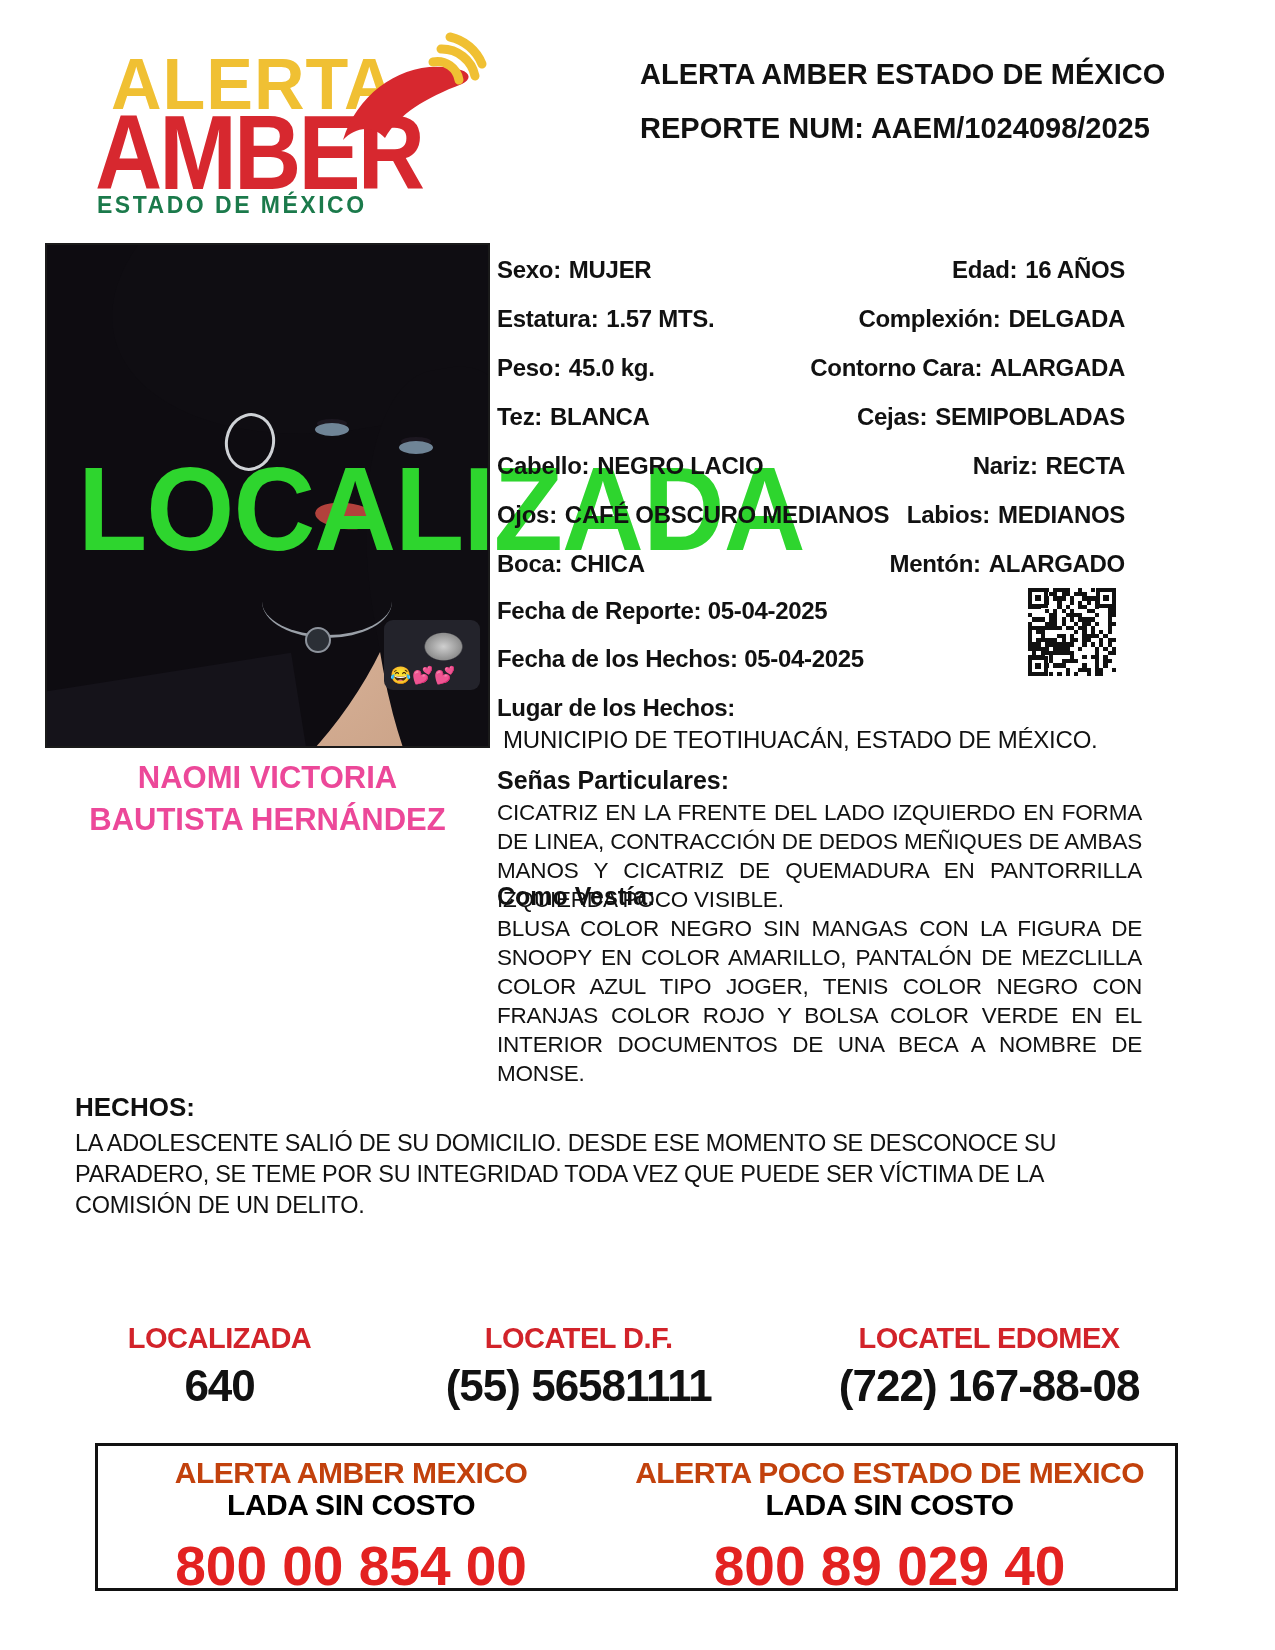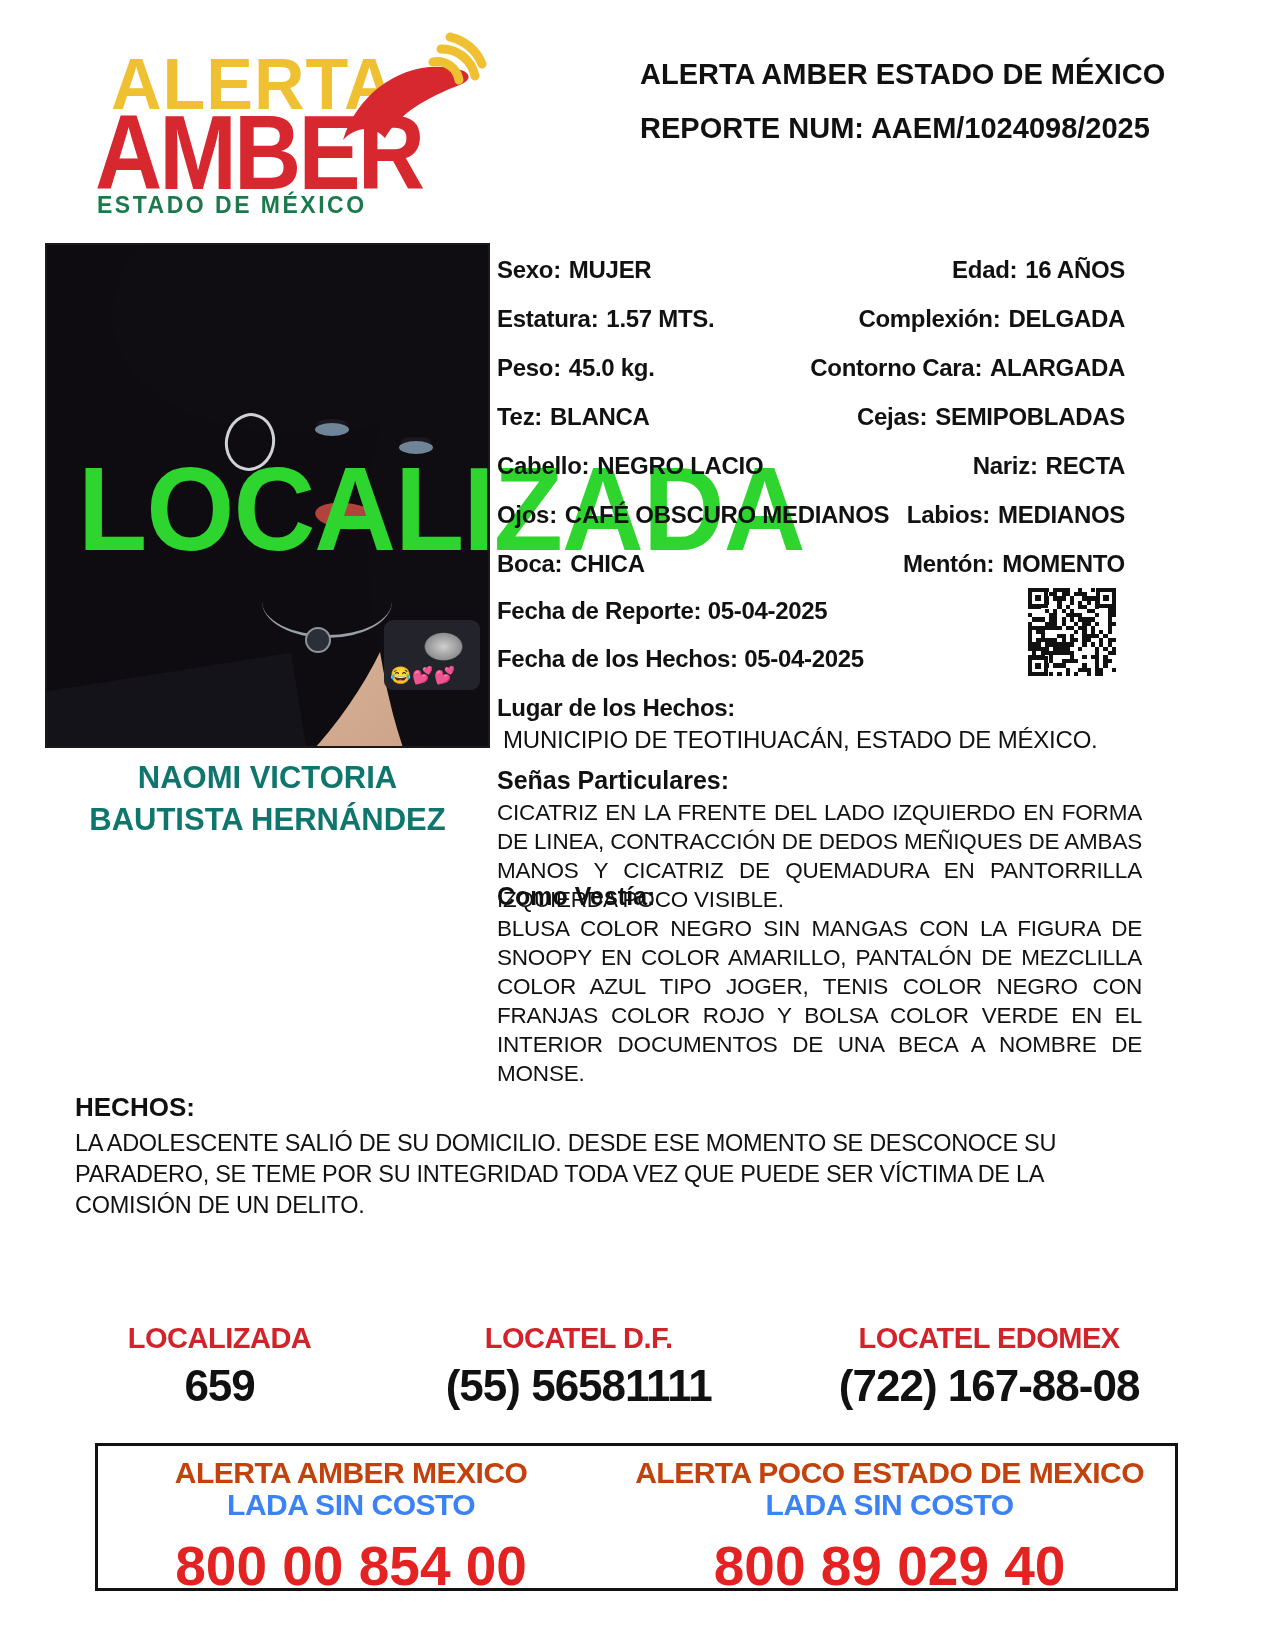--- a/index.html
+++ b/index.html
@@ -56,21 +56,21 @@
               display:flex;align-items:flex-end;padding:4px 6px;box-sizing:border-box;}
   .ph-sticker span{font-size:17px;letter-spacing:1px;}
 
   
   .localizada{position:absolute;left:78px;top:450px;z-index:2;font-size:118px;font-weight:bold;
               color:#2ED52E;line-height:1;letter-spacing:-1px;transform:scaleX(0.96);
               transform-origin:left top;white-space:nowrap;}
 
   
   .subject-name{position:absolute;left:45px;top:757px;width:445px;text-align:center;z-index:3;
-                color:#0f766e;font-size:31px;font-weight:bold;line-height:1.35;}
+                color:#ec4899;font-size:31px;font-weight:bold;line-height:1.35;}
 
   
   .frow{position:absolute;left:497px;width:640px;font-size:24px;font-weight:bold;
         letter-spacing:-0.3px;z-index:3;}
   .frow .pair{display:flex;justify-content:space-between;padding-right:12px;}
   .cell{white-space:nowrap;}
   .cell .lab{margin-right:8px;}
   .frow.right-only{text-align:right;padding-right:16px;box-sizing:border-box;}
   .frow.left-only{text-align:left;}
   .field-value-line{position:absolute;left:503px;width:640px;font-size:24px;font-weight:400;
@@ -100,21 +100,21 @@
   .contact-col.c1{width:28%;} .contact-col.c2{width:35%;} .contact-col.c3{width:37%;}
   .contact-label{color:#D2232A;font-size:29px;font-weight:bold;letter-spacing:-0.5px;}
   .contact-number{color:#111;font-size:44px;font-weight:bold;letter-spacing:-1px;margin-top:6px;}
 
   
   .footer-box{position:absolute;left:95px;top:1443px;width:1083px;height:148px;border:3px solid #111;
               box-sizing:border-box;display:flex;z-index:3;background:#fff;}
   .footer-col{text-align:center;padding-top:10px;}
   .footer-col.f1{width:47%;} .footer-col.f2{width:53%;}
   .footer-title{color:#c2410c;font-size:30px;font-weight:bold;letter-spacing:-0.5px;}
-  .footer-sub{color:#3b82f6;font-size:30px;font-weight:bold;letter-spacing:-0.5px;margin-top:-2px;text-align:center;}
+  .footer-sub{color:#000000;font-size:30px;font-weight:bold;letter-spacing:-0.5px;margin-top:-2px;text-align:center;}
   .footer-number{color:#E32221;font-size:55px;font-weight:bold;letter-spacing:0;margin-top:12px;}
 </style>
 </head>
 <body>
 
 <div class="page">
 
   <div class="logo">
     <div class="logo-alerta">ALERTA</div>
     <div class="logo-amber">AMBER</div>
@@ -198,21 +198,21 @@
   <div class="frow" style="top:501px;">
     <div class="pair">
       <span class="cell"><span class="lab">Ojos:</span><span>CAFÉ OBSCURO MEDIANOS</span></span>
       <span class="cell"><span class="lab">Labios:</span><span>MEDIANOS</span></span>
     </div>
   </div>
 
   <div class="frow" style="top:550px;">
     <div class="pair">
       <span class="cell"><span class="lab">Boca:</span><span>CHICA</span></span>
-      <span class="cell"><span class="lab">Mentón:</span><span>MOMENTO</span></span>
+      <span class="cell"><span class="lab">Mentón:</span><span>ALARGADO</span></span>
     </div>
   </div>
 
   <div class="frow left-only" style="top:597px;">
     <span class="lab">Fecha de Reporte:</span>
     <span>05-04-2025</span>
   </div>
 
   <div class="frow left-only" style="top:645px;">
     <span class="lab">Fecha de los Hechos:</span>
@@ -678,21 +678,21 @@
 
   <div class="sec-label" style="top:882px;">Como Vestía:</div>
   <div class="sec-text" style="top:914px;">BLUSA COLOR NEGRO SIN MANGAS CON LA FIGURA DE SNOOPY EN COLOR AMARILLO, PANTALÓN DE MEZCLILLA COLOR AZUL TIPO JOGER, TENIS COLOR NEGRO CON FRANJAS COLOR ROJO Y BOLSA COLOR VERDE EN EL INTERIOR DOCUMENTOS DE UNA BECA A NOMBRE DE MONSE.</div>
 
   <div class="hechos-label">HECHOS:</div>
   <div class="hechos-text">LA ADOLESCENTE SALIÓ DE SU DOMICILIO. DESDE ESE MOMENTO SE DESCONOCE SU PARADERO, SE TEME POR SU INTEGRIDAD TODA VEZ QUE PUEDE SER VÍCTIMA DE LA COMISIÓN DE UN DELITO.</div>
 
   <div class="contacts">
     <div class="contact-col c1">
       <div class="contact-label">LOCALIZADA</div>
-      <div class="contact-number">659</div>
+      <div class="contact-number">640</div>
     </div>
     <div class="contact-col c2">
       <div class="contact-label">LOCATEL D.F.</div>
       <div class="contact-number">(55) 56581111</div>
     </div>
     <div class="contact-col c3">
       <div class="contact-label">LOCATEL EDOMEX</div>
       <div class="contact-number">(722) 167-88-08</div>
     </div>
   </div>

